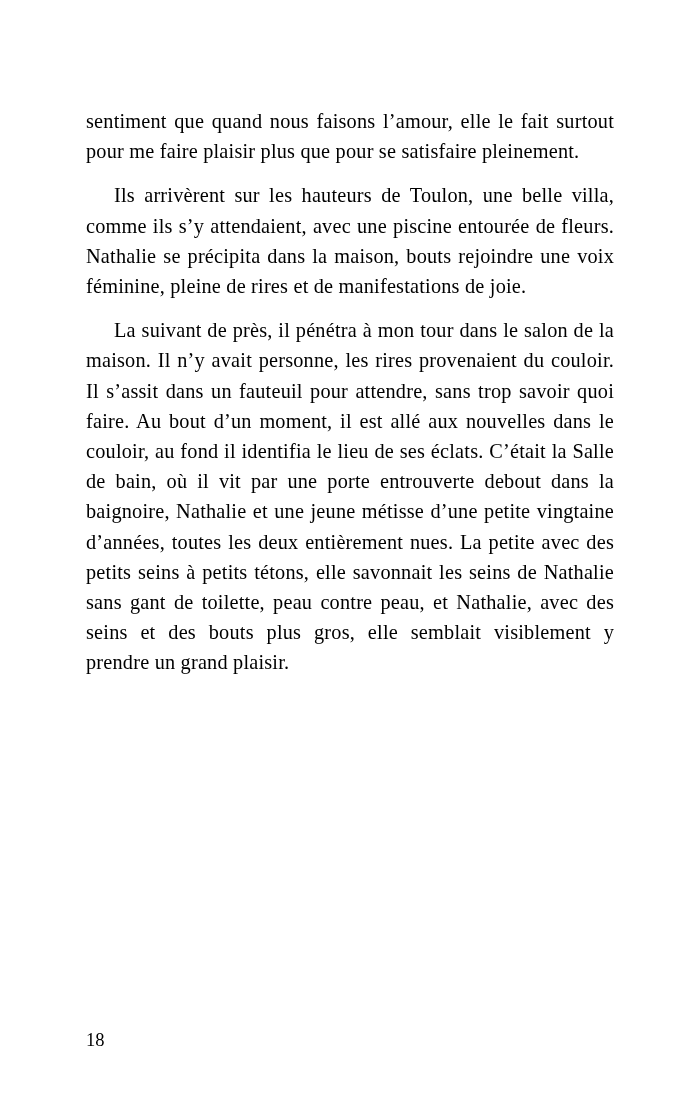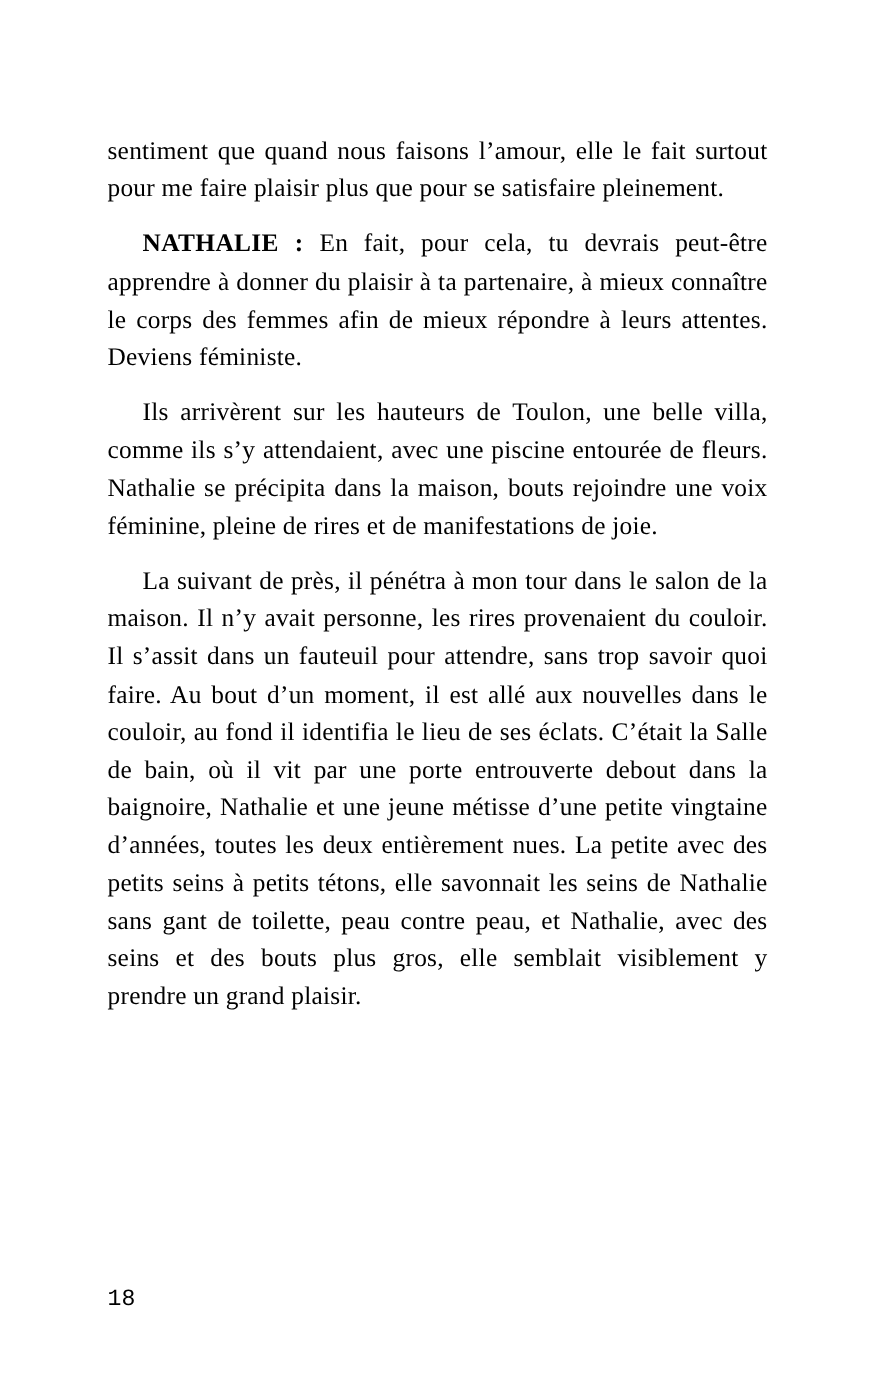--- a/index.html
+++ b/index.html
@@ -58,34 +58,33 @@
     font-weight: bold;
     letter-spacing: 0.015em;
   }
 
   .folio {
     position: absolute;
     left: 86px;
     top: 1012px;
     font-size: 18.5px;
     line-height: 24px;
-    font-family: Liberation Mono, monospace;
+    font-family: Liberation Serif, serif;
     color: #000000;
   }
 </style>
 </head>
 <body>
 
 <div class="page">
 
   <div class="text-block">
 
     <p class="para first"><span>sentiment que quand nous faisons l’amour, elle le fait surtout pour me faire plaisir plus que pour se satisfaire pleinement.</span></p>
 
-    <p class="para"><span class="speaker">NATHALIE :</span><span> En fait, pour cela, tu devrais peut-être apprendre à donner du plaisir à ta partenaire, à mieux connaître le corps des femmes afin de mieux répondre à leurs attentes. Deviens féministe.</span></p>
 
 
     <p class="para"><span>Ils arrivèrent sur les hauteurs de Toulon, une belle villa, comme ils s’y attendaient, avec une piscine entourée de fleurs. Nathalie se précipita dans la maison, bouts rejoindre une voix féminine, pleine de rires et de manifestations de joie.</span></p>
 
     <p class="para"><span>La suivant de près, il pénétra à mon tour dans le salon de la maison. Il n’y avait personne, les rires provenaient du couloir. Il s’assit dans un fauteuil pour attendre, sans trop savoir quoi faire. Au bout d’un moment, il est allé aux nouvelles dans le couloir, au fond il identifia le lieu de ses éclats. C’était la Salle de bain, où il vit par une porte entrouverte debout dans la baignoire, Nathalie et une jeune métisse d’une petite vingtaine d’années, toutes les deux entièrement nues. La petite avec des petits seins à petits tétons, elle savonnait les seins de Nathalie sans gant de toilette, peau contre peau, et Nathalie, avec des seins et des bouts plus gros, elle semblait visiblement y prendre un grand plaisir.</span></p>
 
   </div>
 
   <div class="folio">18</div>
 

